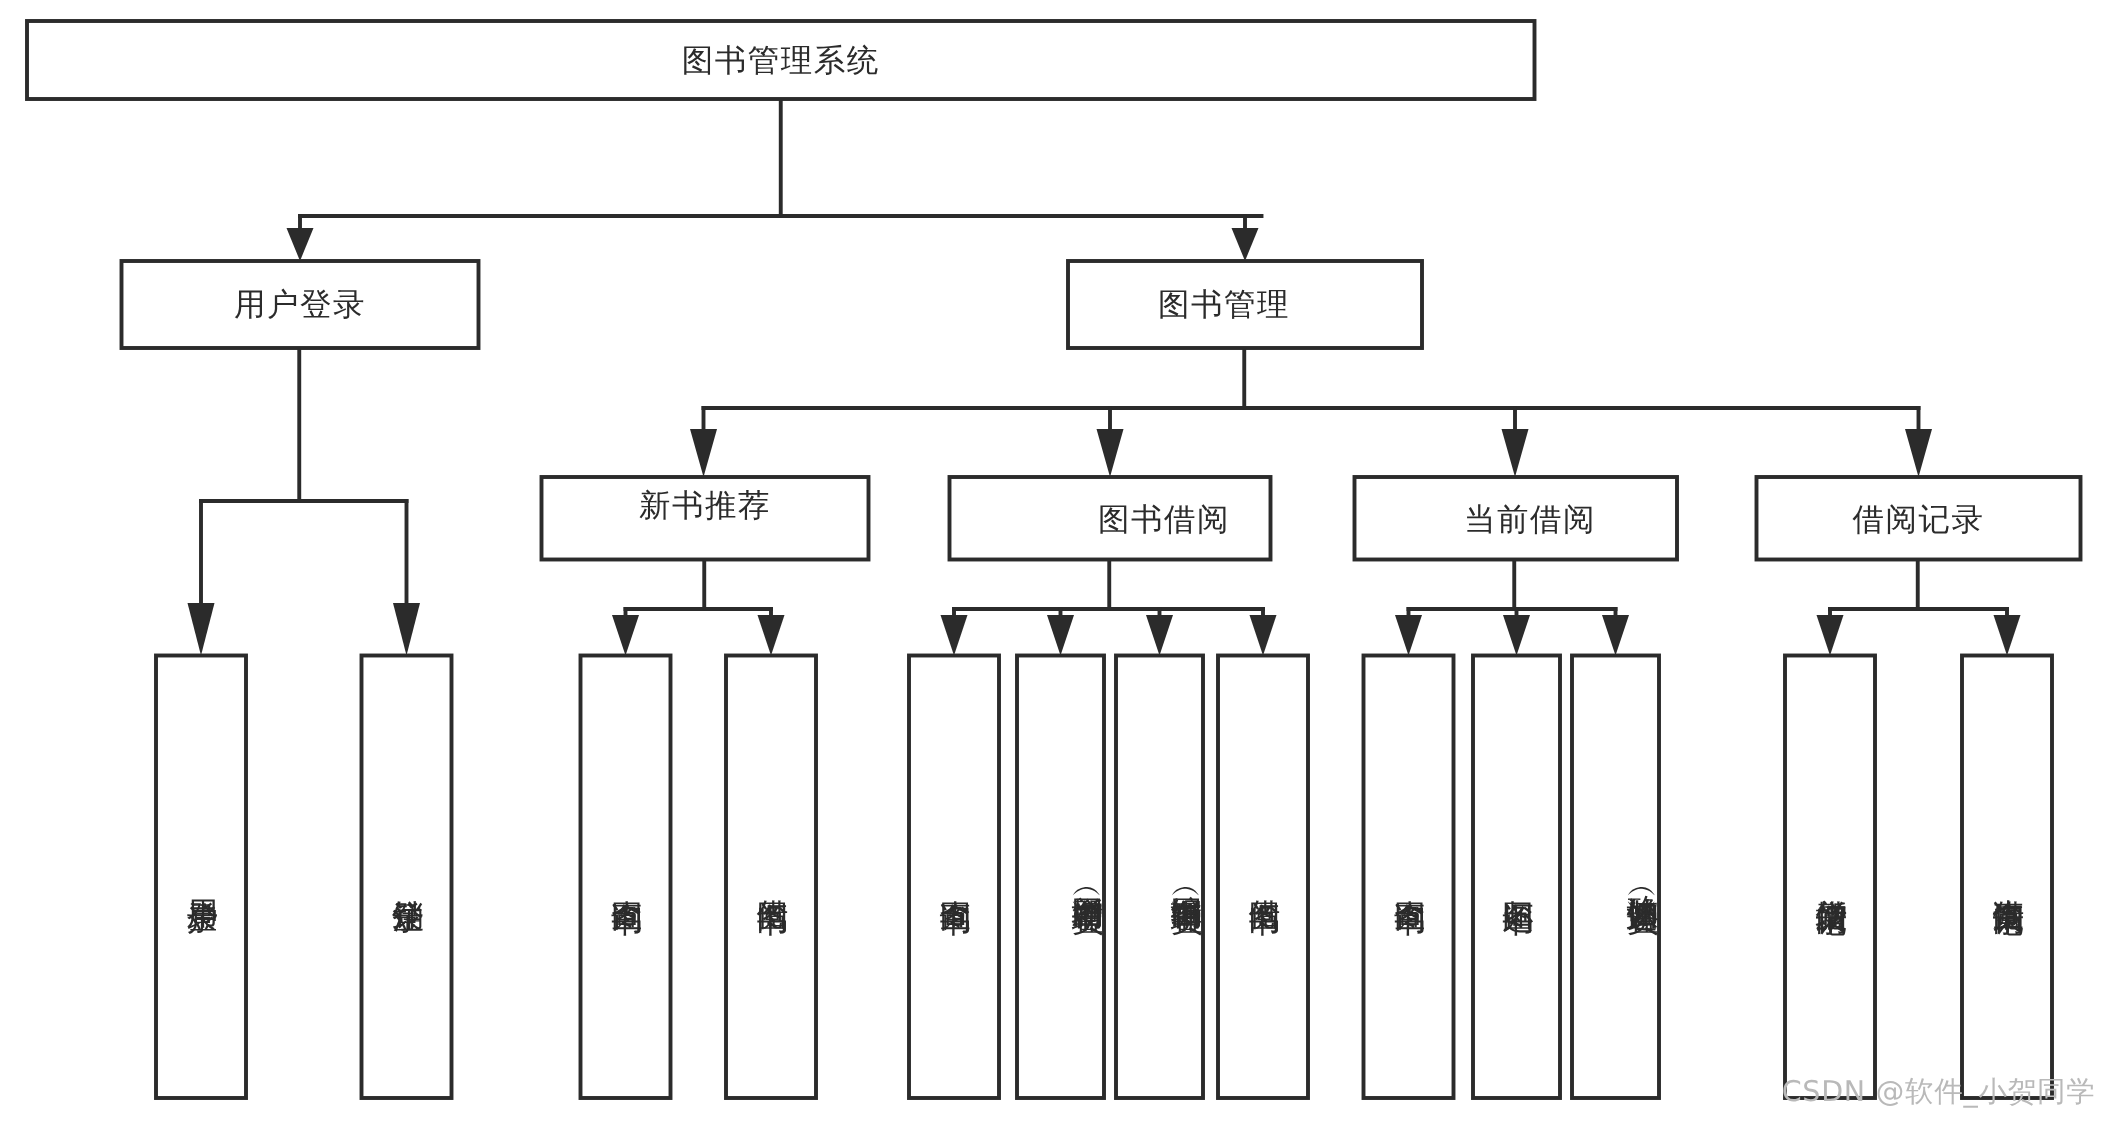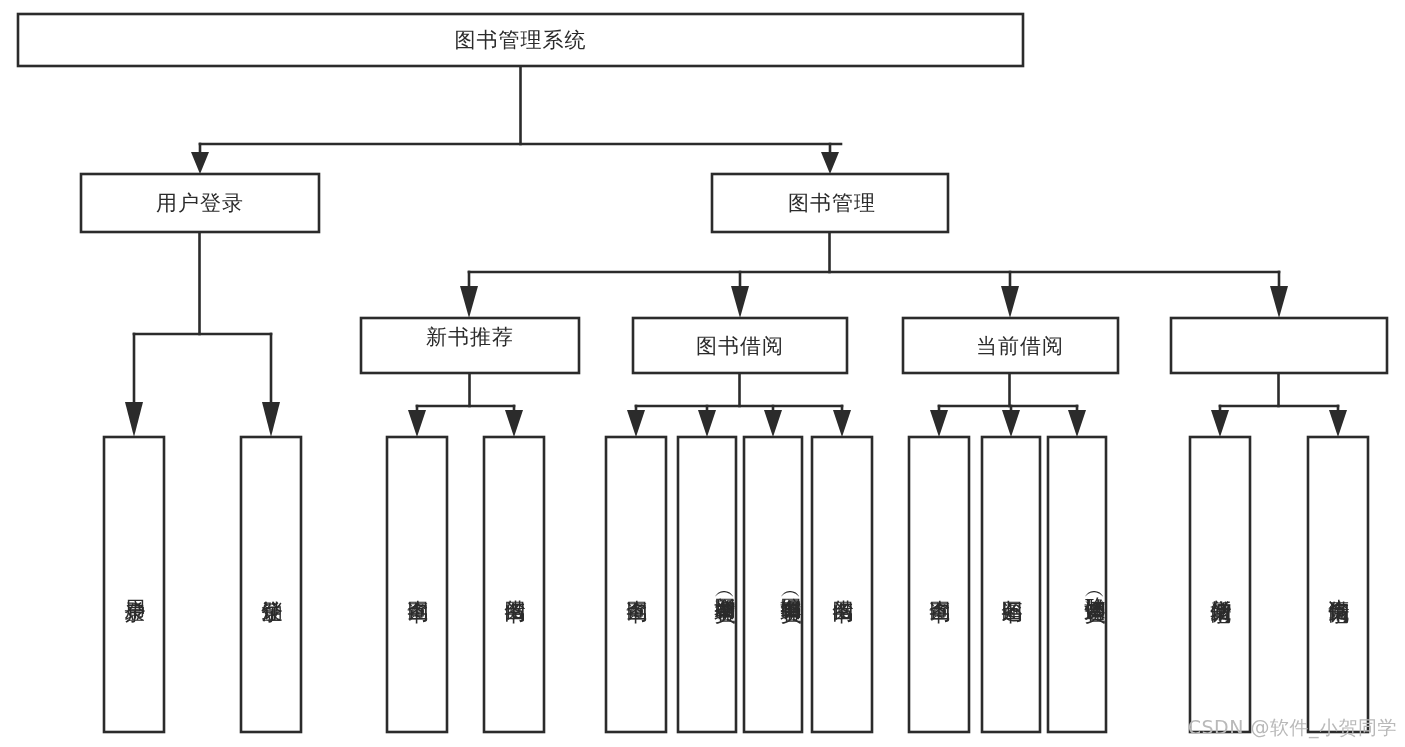--- a/index.html
+++ b/index.html
@@ -168,24 +168,25 @@
       <rect class="node-rect" x="909" y="437" width="60" height="295"></rect>
       <rect class="node-rect" x="982" y="437" width="58" height="295"></rect>
       <rect class="node-rect" x="1048" y="437" width="58" height="295"></rect>
       <rect class="node-rect" x="1190" y="437" width="60" height="295"></rect>
       <rect class="node-rect" x="1308" y="437" width="60" height="295"></rect>
     </g>
   </svg>
 
   <div class="hlabel-wrap" style="left:18px;  top:14px;  width:1005px; height:52px;">图书管理系统</div>
   <div class="hlabel-wrap" style="left:81px;  top:174px; width:238px;  height:58px;">用户登录</div>
-  <div class="hlabel-wrap" style="left:728px; top:174px; width:208px;  height:58px;">图书管理</div>
+  <div class="hlabel-wrap" style="left:712px; top:174px; width:208px;  height:58px;">图书管理</div>
   <div class="hlabel-wrap" style="left:361px; top:318px; width:218px;  height:38px;text-align:center;">新书推荐</div>
-  <div class="hlabel-wrap" style="left:633px; top:318px; width:214px;  height:55px;">图书借阅</div>
+  <div class="hlabel-wrap" style="left:633px; top:318px; width:214px;  height:55px;padding-left:36px;">图书借阅</div>
   <div class="hlabel-wrap" style="left:903px; top:318px; width:234px;  height:55px;">当前借阅</div>
+  <div class="hlabel-wrap" style="left:1171px;top:318px; width:216px;  height:55px;">借阅记录</div>
 
   <div class="vlabel-wrap" style="left:104px;  top:437px; width:60px; height:295px;">用户登录</div>
   <div class="vlabel-wrap" style="left:241px;  top:437px; width:60px; height:295px;">注销登录</div>
   <div class="vlabel-wrap" style="left:387px;  top:437px; width:60px; height:295px;">查询图书</div>
   <div class="vlabel-wrap" style="left:484px;  top:437px; width:60px; height:295px;">借阅图书</div>
   <div class="vlabel-wrap" style="left:606px;  top:437px; width:60px; height:295px;">查询图书</div>
   <div class="vlabel-wrap" style="left:678px;  top:441px; width:58px; height:287px; align-items:flex-start;">新增图书（管理员）</div>
   <div class="vlabel-wrap" style="left:744px;  top:441px; width:58px; height:287px; align-items:flex-start;">编辑图书（管理员）</div>
   <div class="vlabel-wrap" style="left:812px;  top:437px; width:60px; height:295px;">借阅图书</div>
   <div class="vlabel-wrap" style="left:909px;  top:437px; width:60px; height:295px;">查询图书</div>

